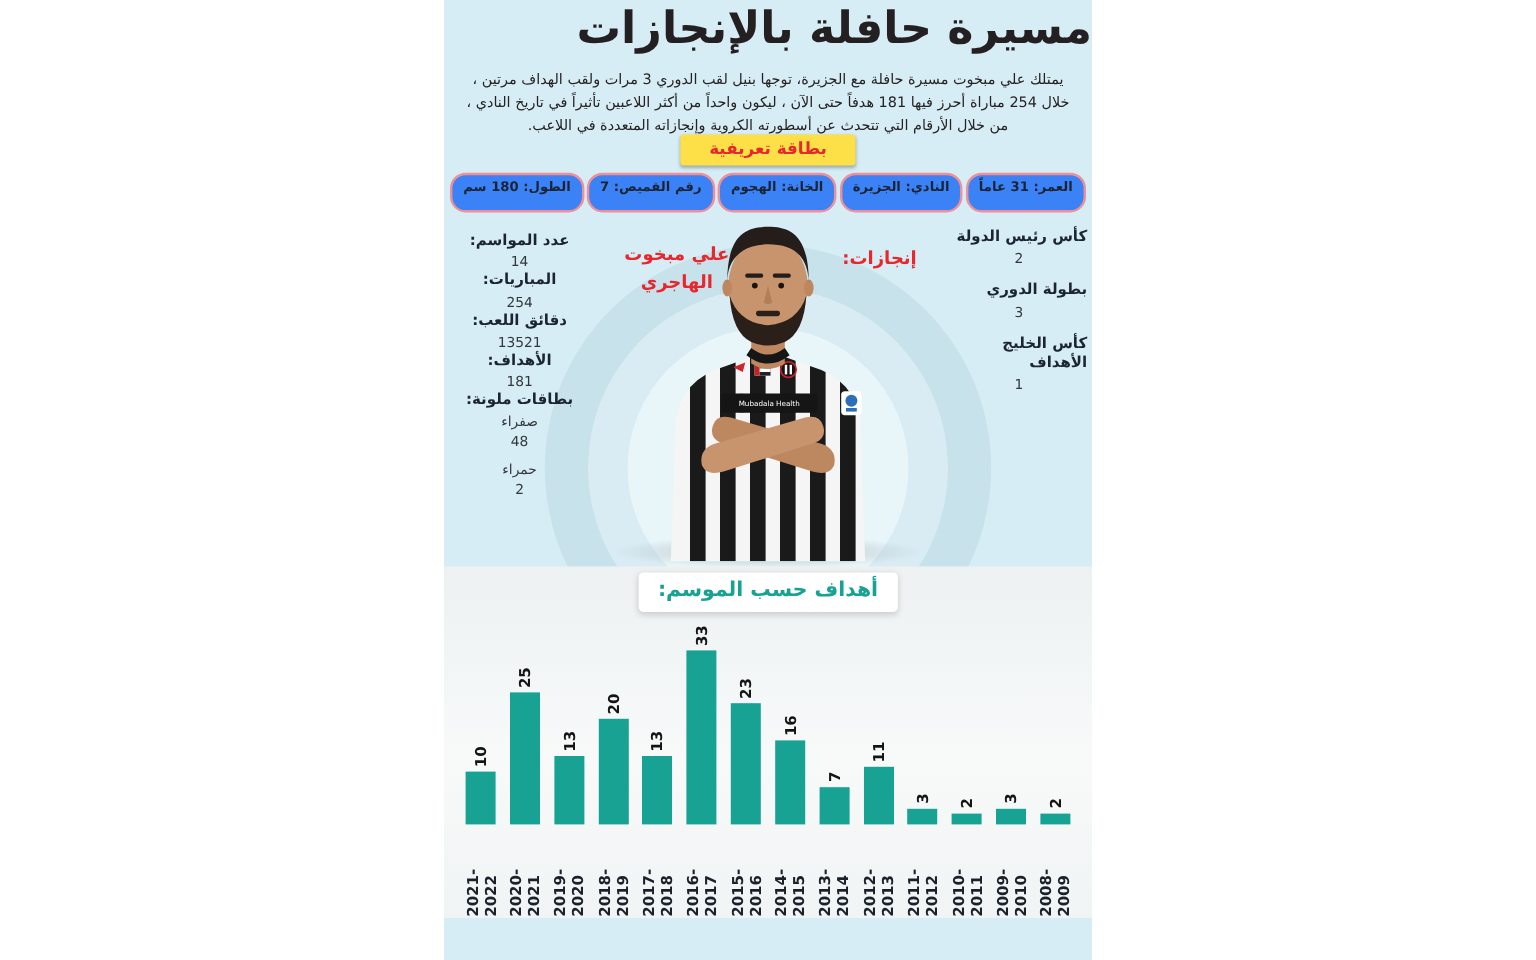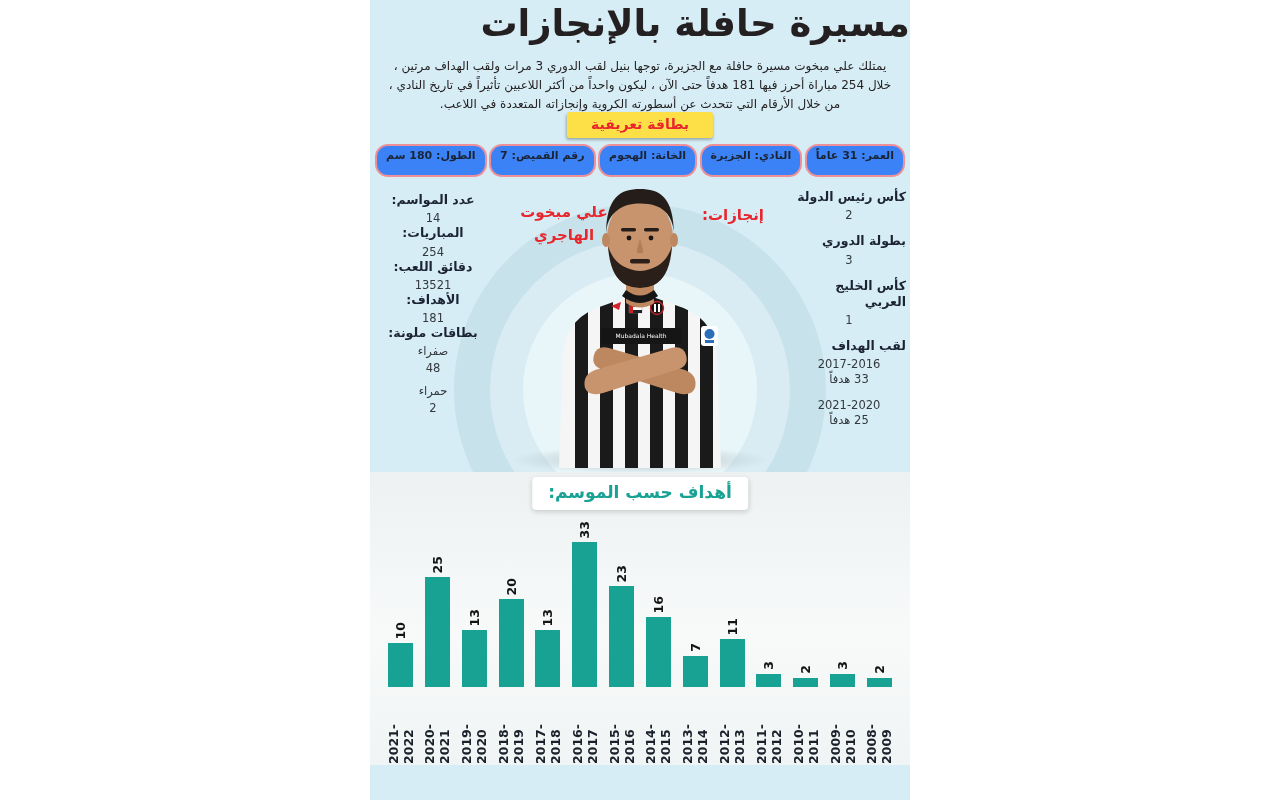--- a/index.html
+++ b/index.html
@@ -180,33 +180,22 @@
     <div class="achs" id="achs">
         <div class="ach">
           <div class="ach-label">كأس رئيس الدولة</div>
           <div class="ach-value">2</div>
         </div>
         <div class="ach">
           <div class="ach-label">بطولة الدوري</div>
           <div class="ach-value">3</div>
         </div>
         <div class="ach">
-          <div class="ach-label">كأس الخليج العربي</div>
+          <div class="ach-label">كأس الخليج الأهداف</div>
           <div class="ach-value">1</div>
-        </div>
-        <div class="ach">
-          <div class="ach-label">لقب الهداف</div>
-          <div>
-            <div class="scorer-season">2017-2016</div>
-            <div class="scorer-goals">33 هدفاً</div>
-          </div>
-          <div class="scorer-block2">
-            <div class="scorer-season">2021-2020</div>
-            <div class="scorer-goals">25 هدفاً</div>
-          </div>
         </div>
       </div>
 
     <div class="chart-section">
       <div class="chart-title">أهداف حسب الموسم:</div>
       <div class="bars" id="bars">
           <div class="col">
             <span class="vtext">10</span>
             <div class="bar" style="height: 44px; background: rgb(23, 162, 148);"></div>
           </div>

